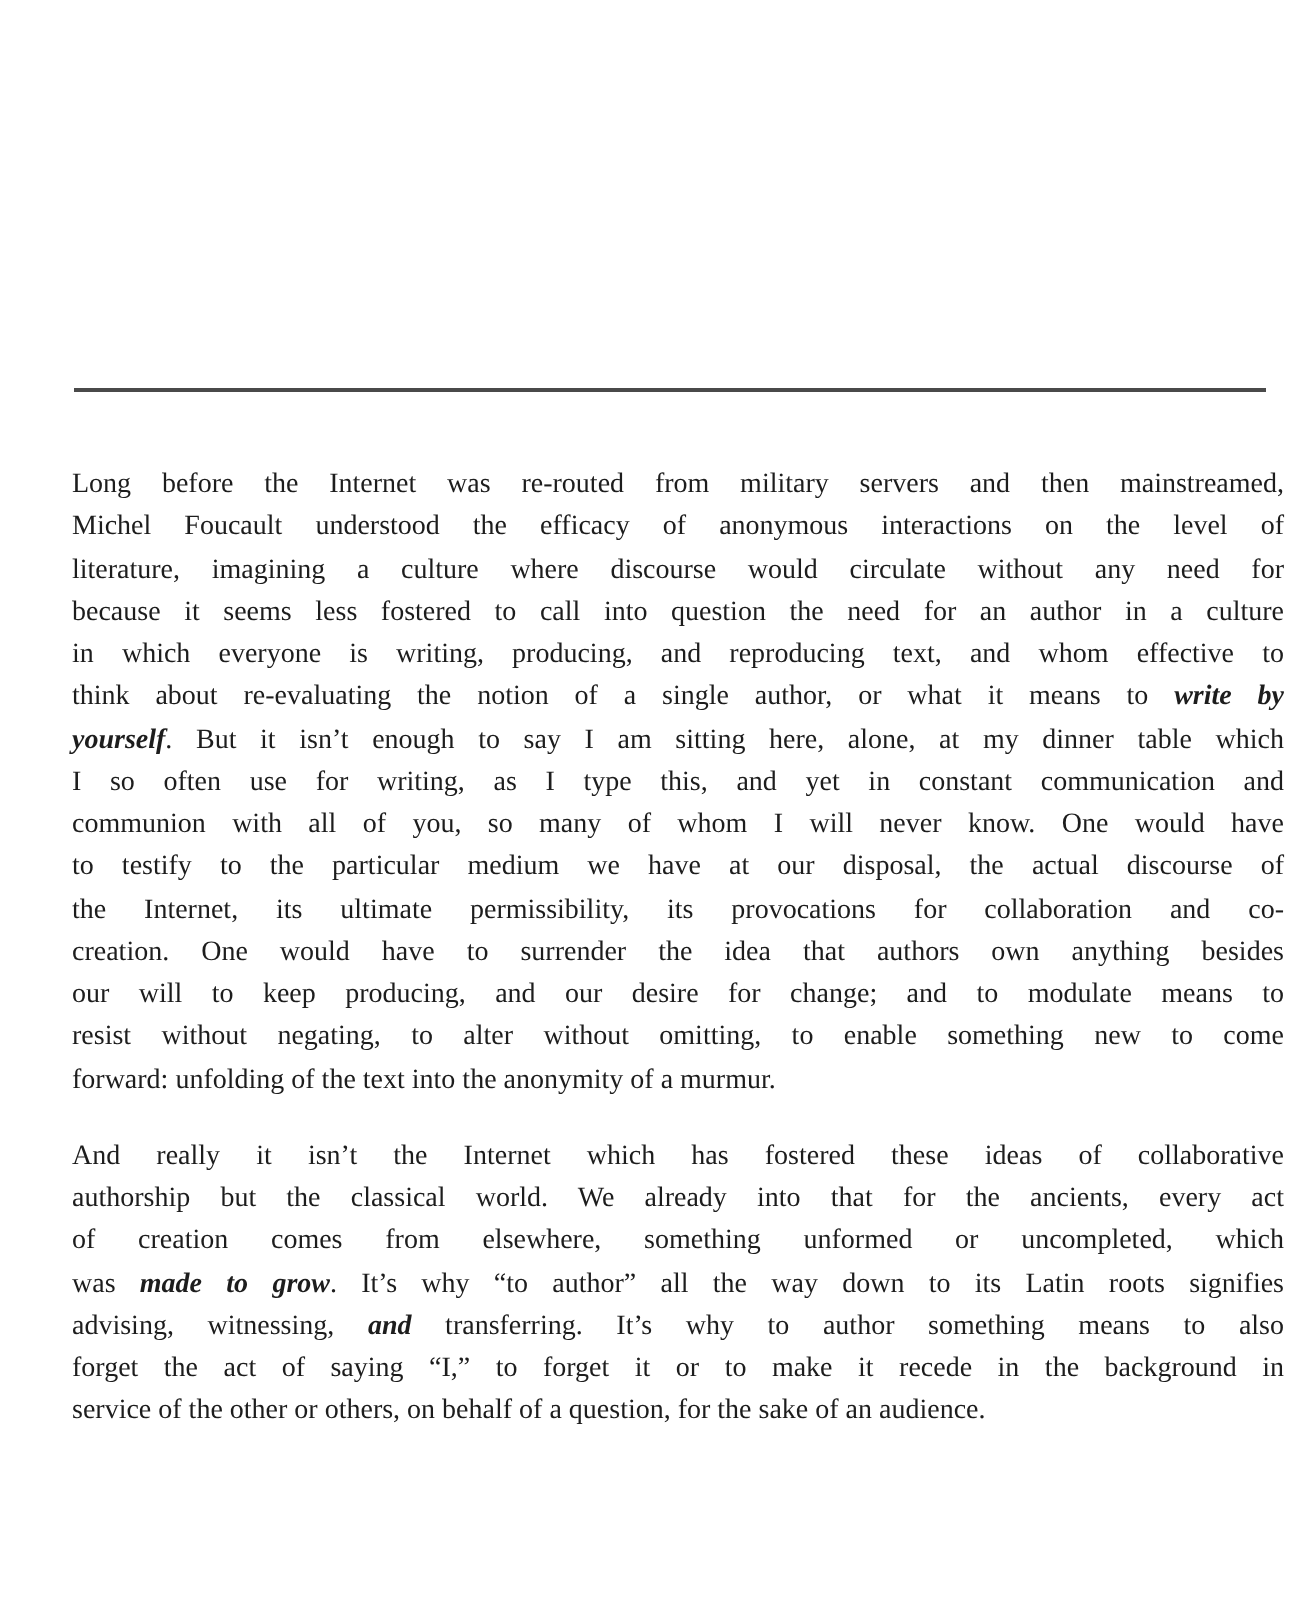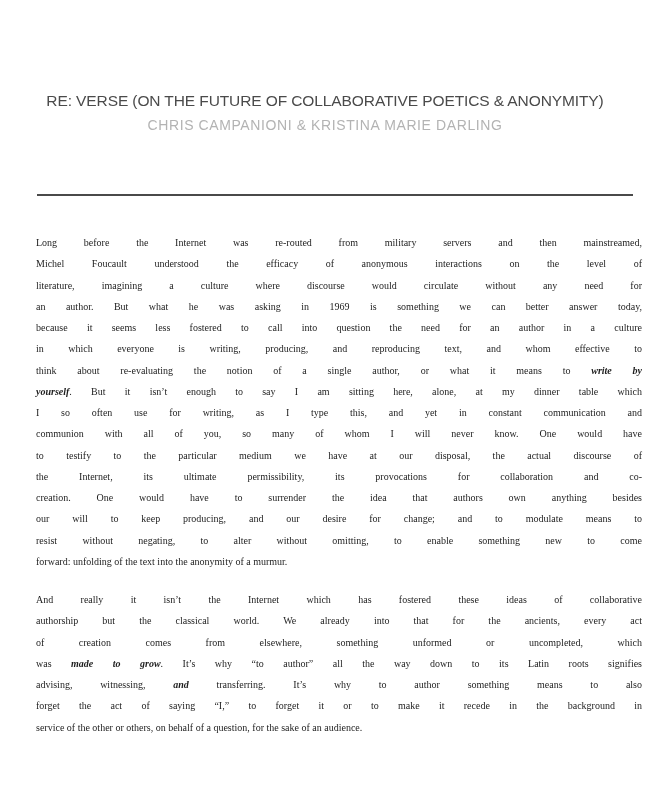--- a/index.html
+++ b/index.html
@@ -48,52 +48,47 @@
     border: none;
     margin: 0;
     background: var(--rule-color, #4a4a4a);
   }
   .essay {
     position: absolute;
     top: 232px;
     left: 36px;
     width: 606px;
     color: var(--body-color, #1d1d1d);
-    font-size: 10px;
+    font-size: 14px;
     line-height: 21.25px;
   }
   .paragraph {
     margin: 0 0 17px 0;
   }
   .line {
     text-align: justify;
   }
   .line.fill {
     text-align-last: justify;
   }
   .line i {
     font-style: italic;
     font-weight: bold;
   }
 </style>
 </head>
 <body>
 
 <div class="page">
-  <header class="doc-header">
-    <h1 class="doc-title">RE: VERSE (ON THE FUTURE OF COLLABORATIVE POETICS &amp; ANONYMITY)</h1>
-    <div class="doc-byline">CHRIS CAMPANIONI &amp; KRISTINA MARIE DARLING</div>
-  </header>
   <hr class="rule">
   <main class="essay">
       <div class="paragraph">
         <div class="line fill"><span>Long before the Internet was re-routed from military servers and then mainstreamed,</span></div>
         <div class="line fill"><span>Michel Foucault understood the efficacy of anonymous interactions on the level of</span></div>
         <div class="line fill"><span>literature, imagining a culture where discourse would circulate without any need for</span></div>
-        <div class="line fill"><span>an author. But what he was asking in 1969 is something we can better answer today,</span></div>
         <div class="line fill"><span>because it seems less fostered to call into question the need for an author in a culture</span></div>
         <div class="line fill"><span>in which everyone is writing, producing, and reproducing text, and whom effective to</span></div>
         <div class="line fill"><span>think about re-evaluating the notion of a single author, or what it means to </span><i>write by</i></div>
         <div class="line fill"><i>yourself</i><span>. But it isn’t enough to say I am sitting here, alone, at my dinner table which</span></div>
         <div class="line fill"><span>I so often use for writing, as I type this, and yet in constant communication and</span></div>
         <div class="line fill"><span>communion with all of you, so many of whom I will never know. One would have</span></div>
         <div class="line fill"><span>to testify to the particular medium we have at our disposal, the actual discourse of</span></div>
         <div class="line fill"><span>the Internet, its ultimate permissibility, its provocations for collaboration and co-</span></div>
         <div class="line fill"><span>creation. One would have to surrender the idea that authors own anything besides</span></div>
         <div class="line fill"><span>our will to keep producing, and our desire for change; and to modulate means to</span></div>

